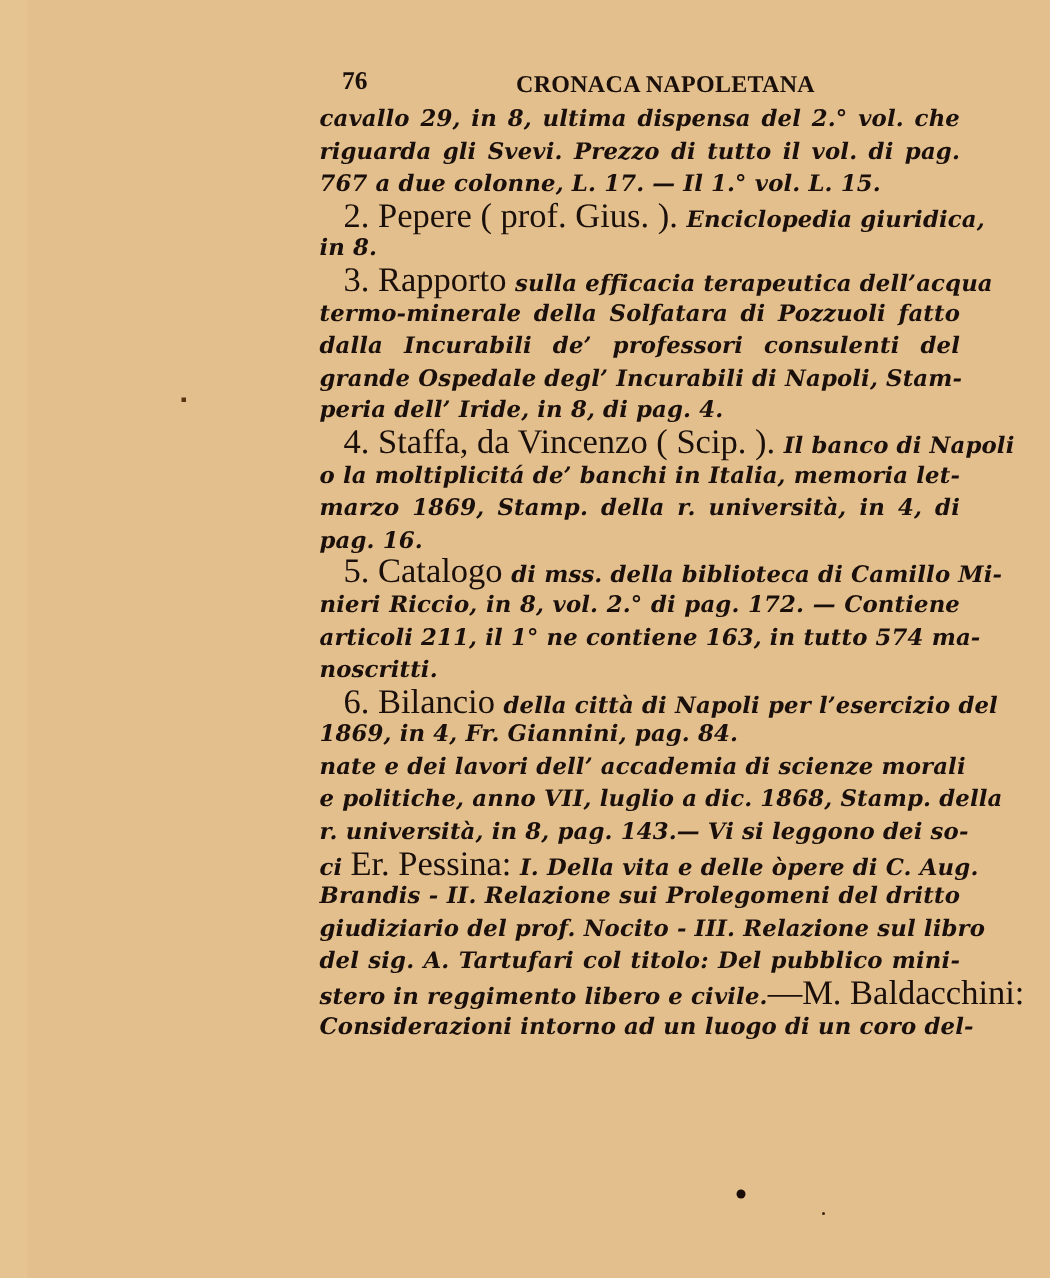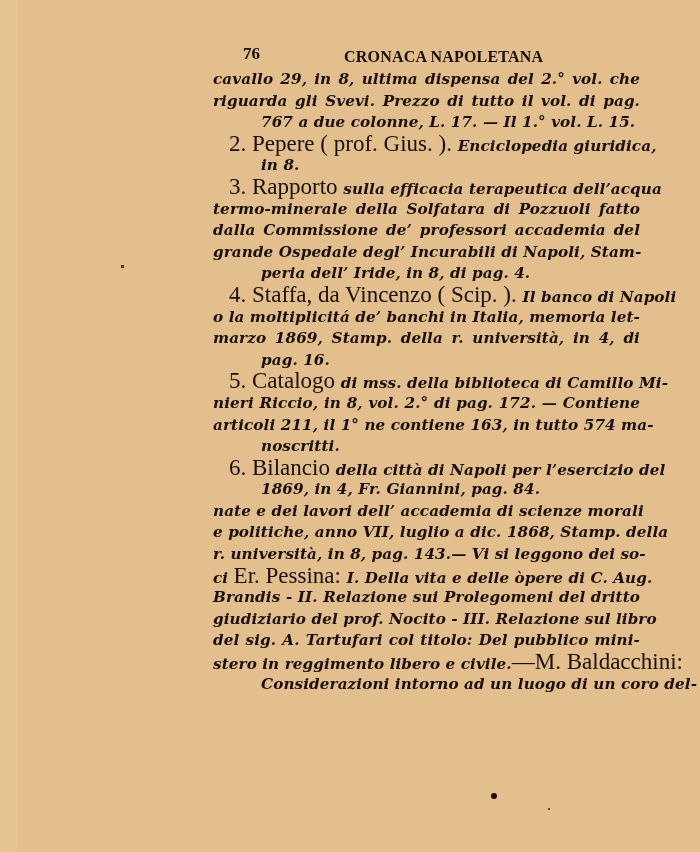--- a/index.html
+++ b/index.html
@@ -26,21 +26,21 @@
       left: 213px;
       top: 44px;
       width: 427px;
     }
     .running-head {
       position: relative;
       height: 24px;
     }
     .page-number {
       position: absolute;
-      left: 30px;
+      left: 15px;
       top: 0;
       font-family: "Liberation Serif", "DejaVu Serif", serif;
       font-weight: bold;
       font-size: 17px;
     }
     .running-title {
       position: absolute;
       left: 131px;
       top: 4px;
       font-family: "Liberation Serif", "DejaVu Serif", serif;
@@ -54,21 +54,20 @@
       text-align: justify;
     }
     .line {
       display: block;
       white-space: nowrap;
       text-align-last: justify;
       height: 21.6px;
     }
     .line.last {
       text-align-last: left;
-      margin-left: 48px;
     }
     .line.indent {
       padding-left: 16px;
     }
     .it {
       font-style: italic;
       font-weight: bold;
       font-family: "DejaVu Serif", serif;
       font-size: 15.2px;
       letter-spacing: 0.1px;
@@ -101,21 +100,21 @@
         <span class="line"><span class="it">riguarda gli Svevi. Prezzo di tutto il vol. di pag.</span></span>
         <span class="line last"><span class="it">767 a due colonne, L. 17. — Il 1.° vol. L. 15.</span></span>
       </div>
       <div>
         <span class="line indent"><span class="rm">2. Pepere ( prof. Gius. ). </span><span class="it">Enciclopedia giuridica,</span></span>
         <span class="line last"><span class="it">in 8.</span></span>
       </div>
       <div>
         <span class="line indent"><span class="rm">3. Rapporto </span><span class="it">sulla efficacia terapeutica dell’acqua</span></span>
         <span class="line"><span class="it">termo-minerale della Solfatara di Pozzuoli fatto</span></span>
-        <span class="line"><span class="it">dalla Commissione de’ professori accademia del</span></span>
+        <span class="line"><span class="it">dalla Incurabili de’ professori consulenti del</span></span>
         <span class="line"><span class="it">grande Ospedale degl’ Incurabili di Napoli, Stam-</span></span>
         <span class="line last"><span class="it">peria dell’ Iride, in 8, di pag. 4.</span></span>
       </div>
       <div>
         <span class="line indent"><span class="rm">4. Staffa, da Vincenzo ( Scip. ). </span><span class="it">Il banco di Napoli</span></span>
         <span class="line"><span class="it">o la moltiplicitá de’ banchi in Italia, memoria let-</span></span>
         <span class="line"><span class="it">marzo 1869, Stamp. della r. università, in 4, di</span></span>
         <span class="line last"><span class="it">pag. 16.</span></span>
       </div>
       <div>

